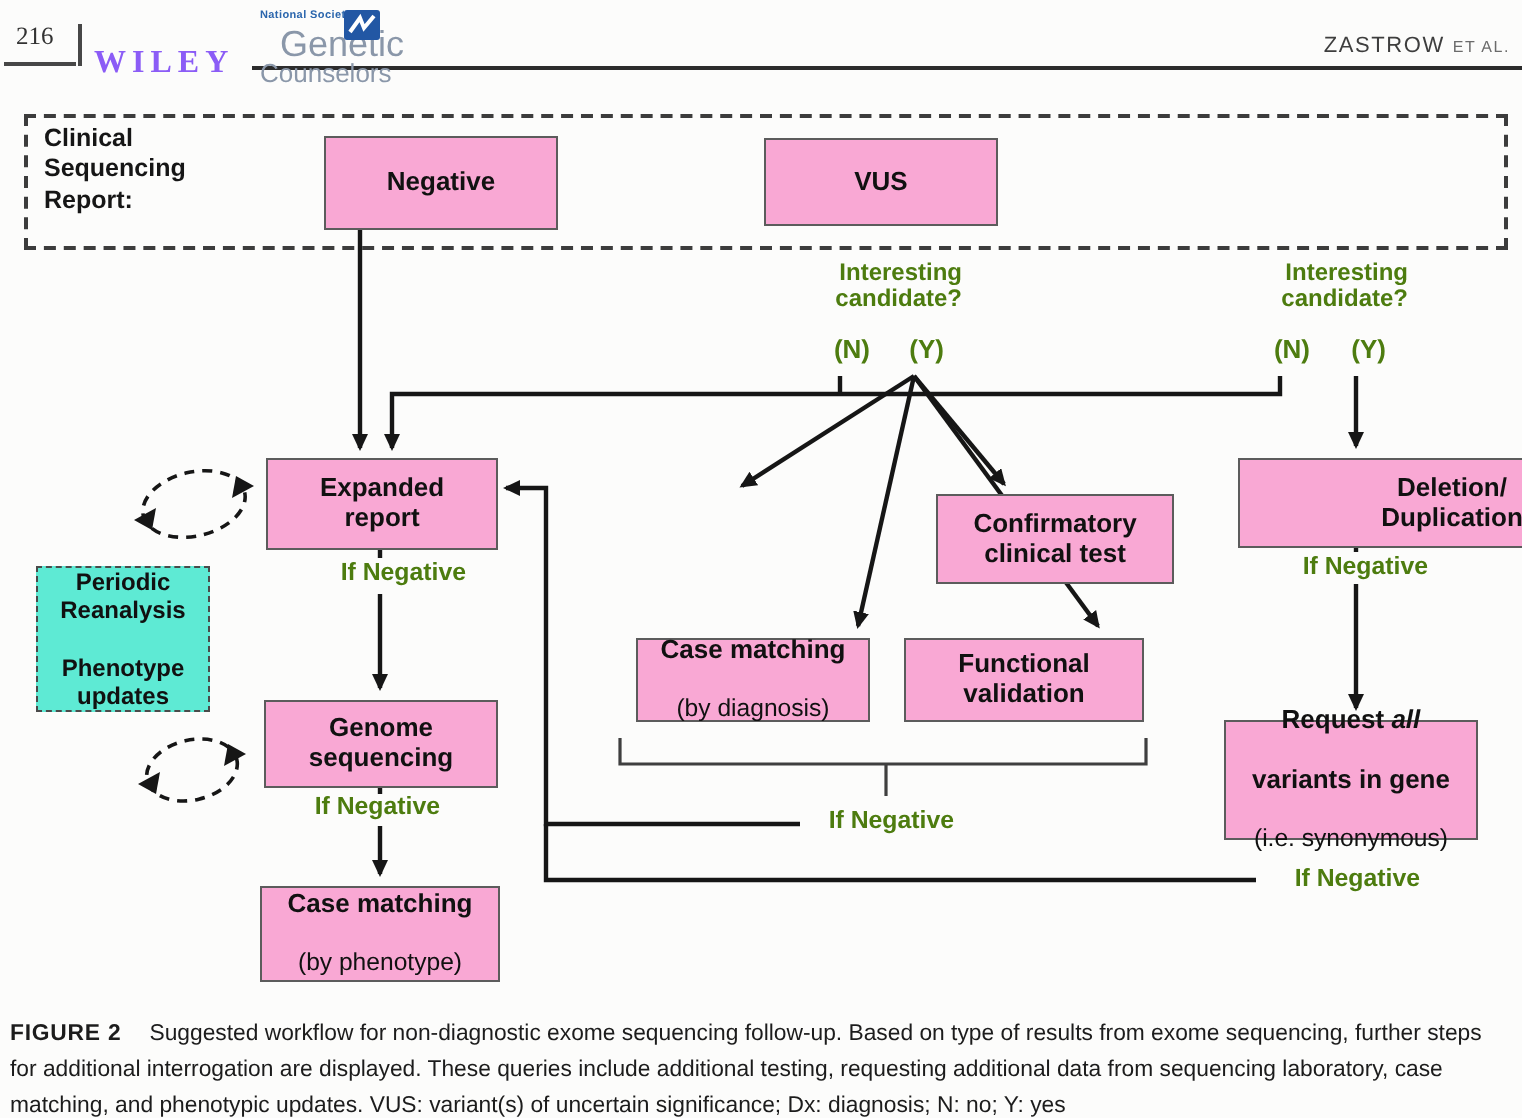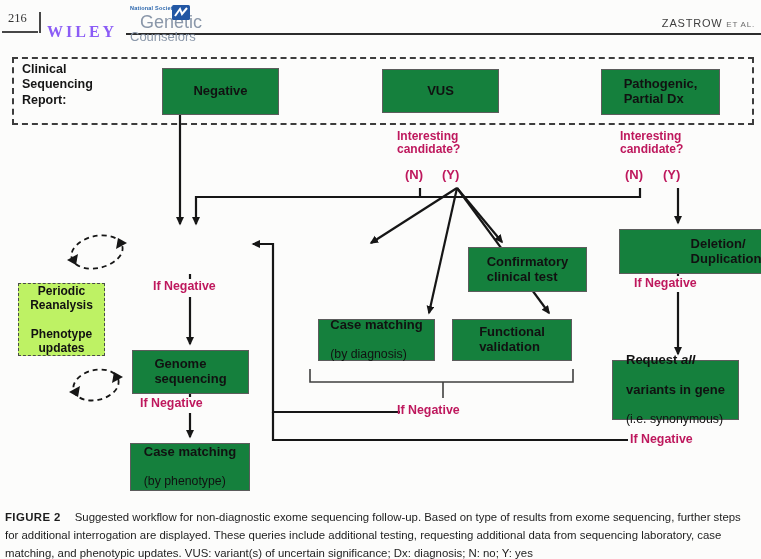--- a/index.html
+++ b/index.html
@@ -13,32 +13,32 @@
   #wiley{left:47px;top:23px;font-family:"Liberation Serif",serif;font-weight:bold;font-size:16px;
          letter-spacing:3px;color:#8b5cf6;}
   #hrule{left:126px;top:33px;width:635px;height:1.8px;background:#2c2c2c;}
   #logo-small{left:130px;top:5px;font-size:5.5px;color:#2b66ad;font-weight:bold;letter-spacing:.2px;}
   #logo-l1{left:140px;top:12px;font-size:18px;color:#8a97a9;}
   #logo-l2{left:130px;top:29px;font-size:13px;color:#8a97a9;}
   #logo-icon{left:172px;top:5px;}
   #runhead{right:6px;top:17px;font-size:11px;color:#3e3e3e;letter-spacing:.8px;text-align:right;}
   #runhead .etal{font-size:8px;color:#6b6b6b;}
   
-  .box{position:absolute;background:#15803d;border:1.6px solid #5c5c5c;display:flex;
-       align-items:center;justify-content:center;z-index:2;}
+  .box{position:absolute;background:#f9a8d4;border:1.6px solid #5c5c5c;display:flex;
+       align-items:center;justify-content:center;text-align:center;z-index:2;}
   .box span{white-space:pre-line;font-weight:bold;font-size:13px;line-height:1.13;color:#111;}
   .box .sub{font-weight:normal;font-size:12.3px;}
-  .lbl{position:absolute;font-weight:bold;font-size:12.4px;line-height:1.12;text-align:left;
-       white-space:pre-line;color:#be185d;z-index:3;}
+  .lbl{position:absolute;font-weight:bold;font-size:12.4px;line-height:1.12;text-align:right;
+       white-space:pre-line;color:#4d7c0f;z-index:3;}
   #dashed-container{left:12px;top:57px;width:738px;height:64px;border:2px dashed #3c3c3c;
        background:transparent;z-index:1;}
   #clinical-label{left:22px;top:62px;font-weight:bold;font-size:12.5px;line-height:1.22;
        white-space:pre-line;z-index:2;}
   #periodic-box{left:18px;top:283px;width:85px;height:71px;border:1.4px dashed #4a4a4a;
-       display:flex;align-items:center;justify-content:center;text-align:center;z-index:2;background:#bef264;}
+       display:flex;align-items:center;justify-content:center;text-align:center;z-index:2;background:#5eead4;}
   #periodic-box span{white-space:pre-line;font-weight:bold;font-size:12px;line-height:1.18;color:#111;}
   #arrows{left:0;top:0;z-index:1;}
   
   #caption{left:5px;top:497px;width:750px;font-size:11.4px;line-height:18px;color:#1c1c1c;}
   #caption .tag{font-weight:bold;letter-spacing:.4px;margin-right:14px;}
 </style>
 </head>
 <body>
 
 <div id="page">
@@ -115,25 +115,25 @@
   <div class="abs" id="clinical-label">Clinical
 Sequencing
 Report:</div>
 
   <div class="box" style="left:162px;top:68px;width:115px;height:45px;">
     <span>Negative</span>
     </div>
   <div class="box" style="left:382px;top:69px;width:115px;height:42px;">
     <span>VUS</span>
     </div>
-  <div class="box" style="left:601px;top:69px;width:117px;height:44px;">
-    <span>Pathogenic,
-Partial Dx</span>
+
+  <div class="box" style="left:133px;top:229px;width:114px;height:44px;">
+    <span>Expanded
+report</span>
     </div>
-
   <div class="box" style="left:132px;top:350px;width:115px;height:42px;">
     <span>Genome
 sequencing</span>
     </div>
   <div class="box" style="left:130px;top:443px;width:118px;height:46px;">
     <span><span>Case matching</span><br>
     <span class="sub">(by phenotype)</span></span>
     </div>
 
   <div class="box" style="left:468px;top:247px;width:117px;height:43px;">

